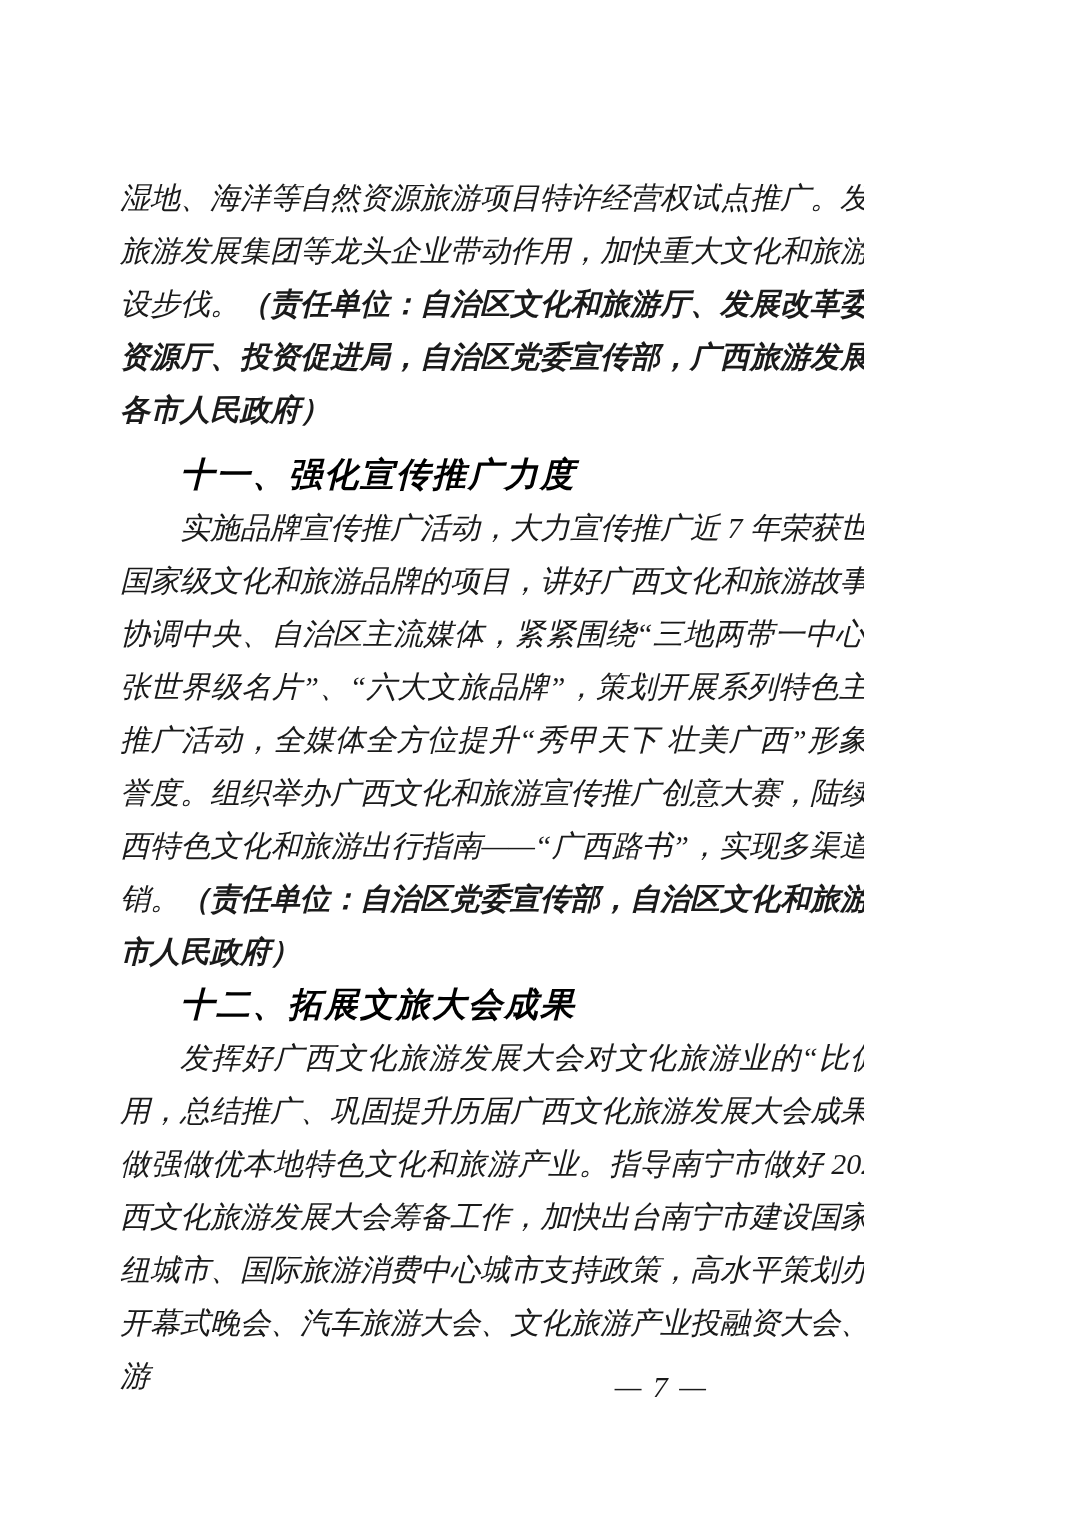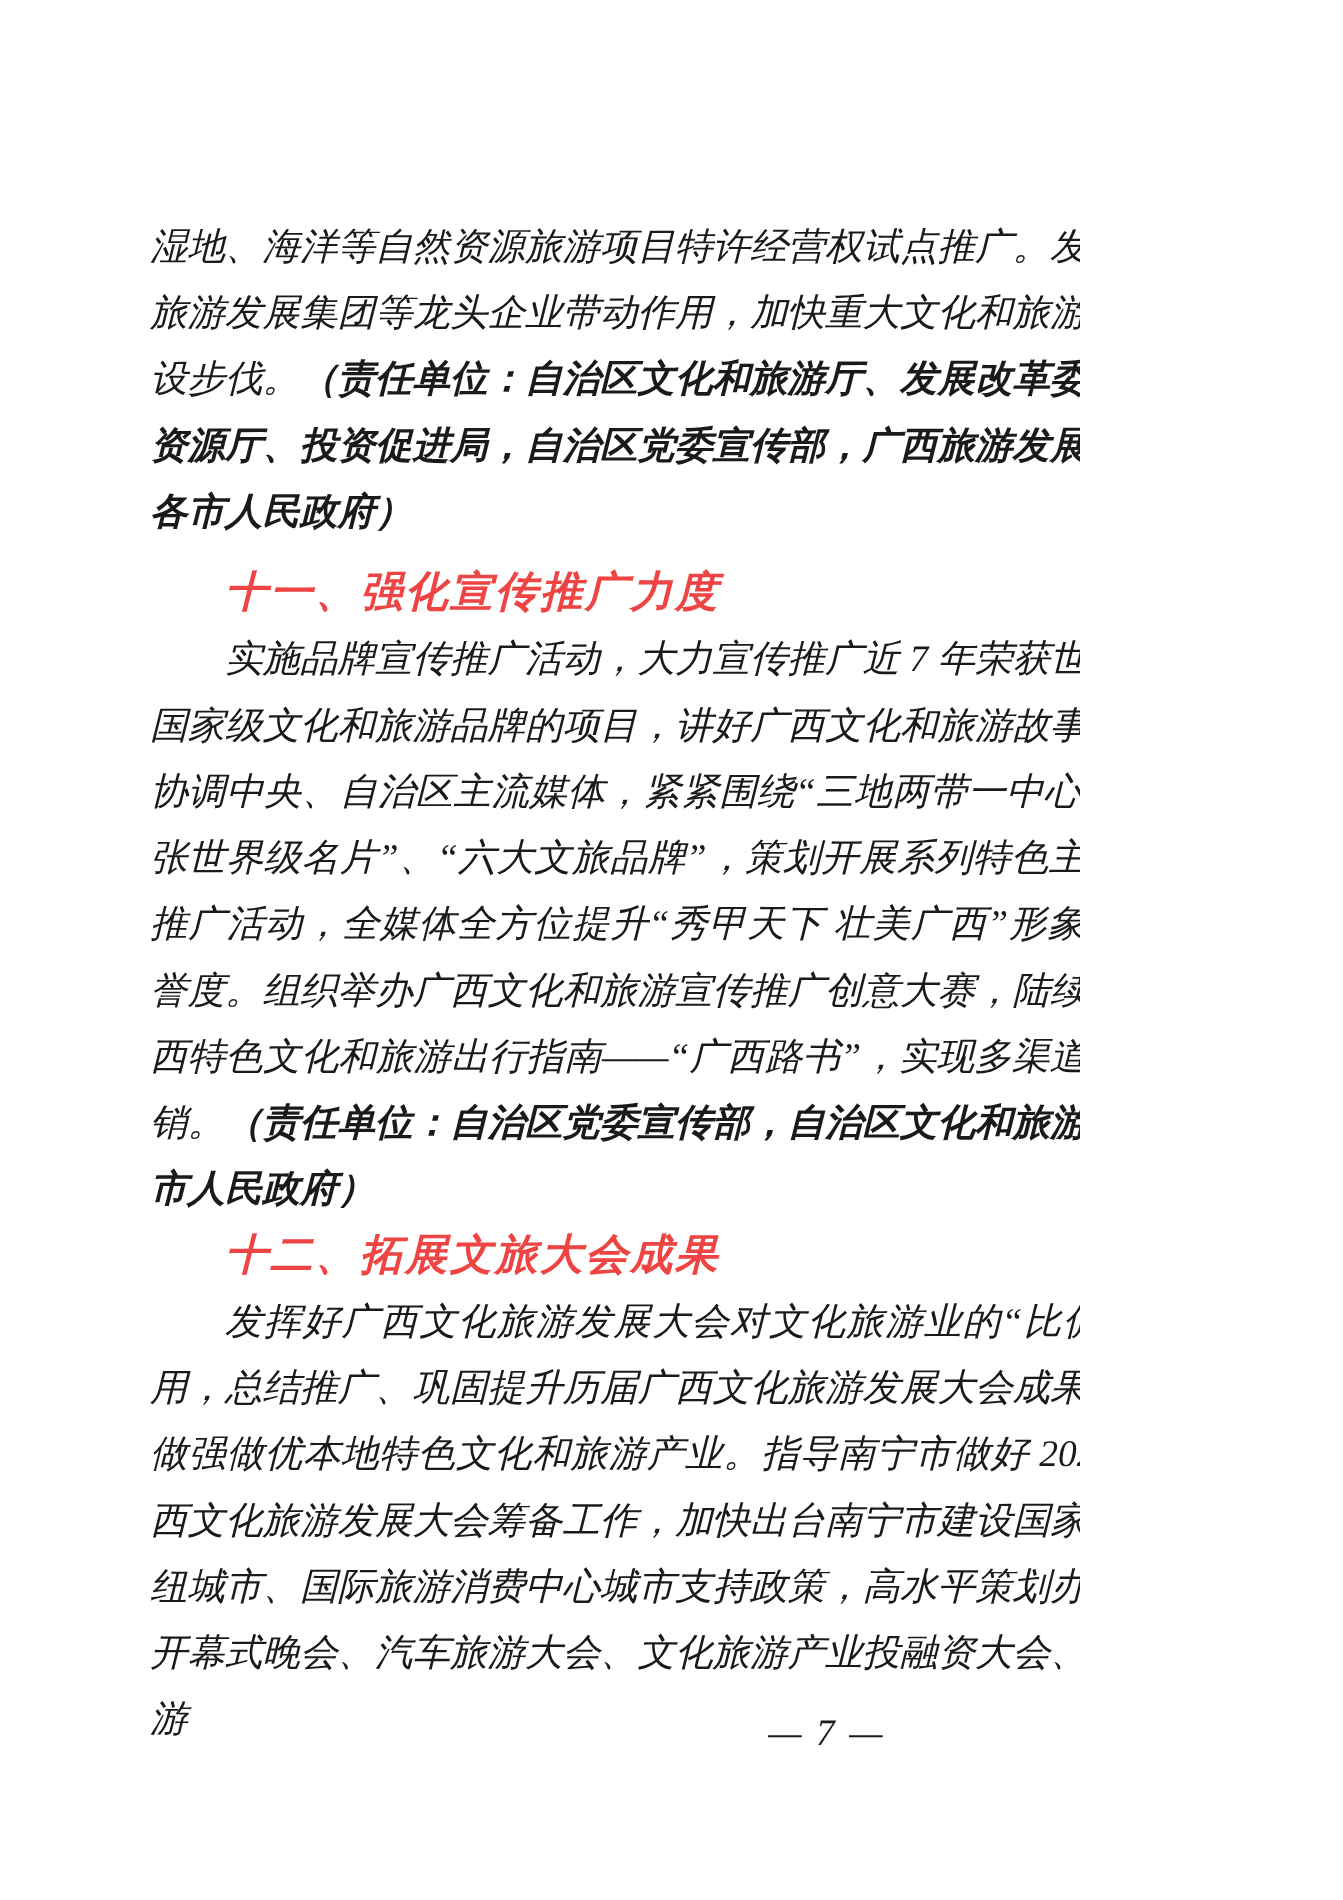--- a/index.html
+++ b/index.html
@@ -39,21 +39,21 @@
     font-weight: bold;
   }
   .section-heading {
     margin: 0;
     font-family: "Liberation Sans", sans-serif;
     font-weight: bold;
     font-size: 34px;
     line-height: 53px;
     text-indent: 60px;
     letter-spacing: 2px;
-    color: #ef4444;
+    color: #000000;
   }
   .section-heading.extra-top {
     margin-top: 12px;
   }
   .page-number {
     position: absolute;
     top: 1360px;
     right: 156px;
     font-size: 30px;
     line-height: 53px;

